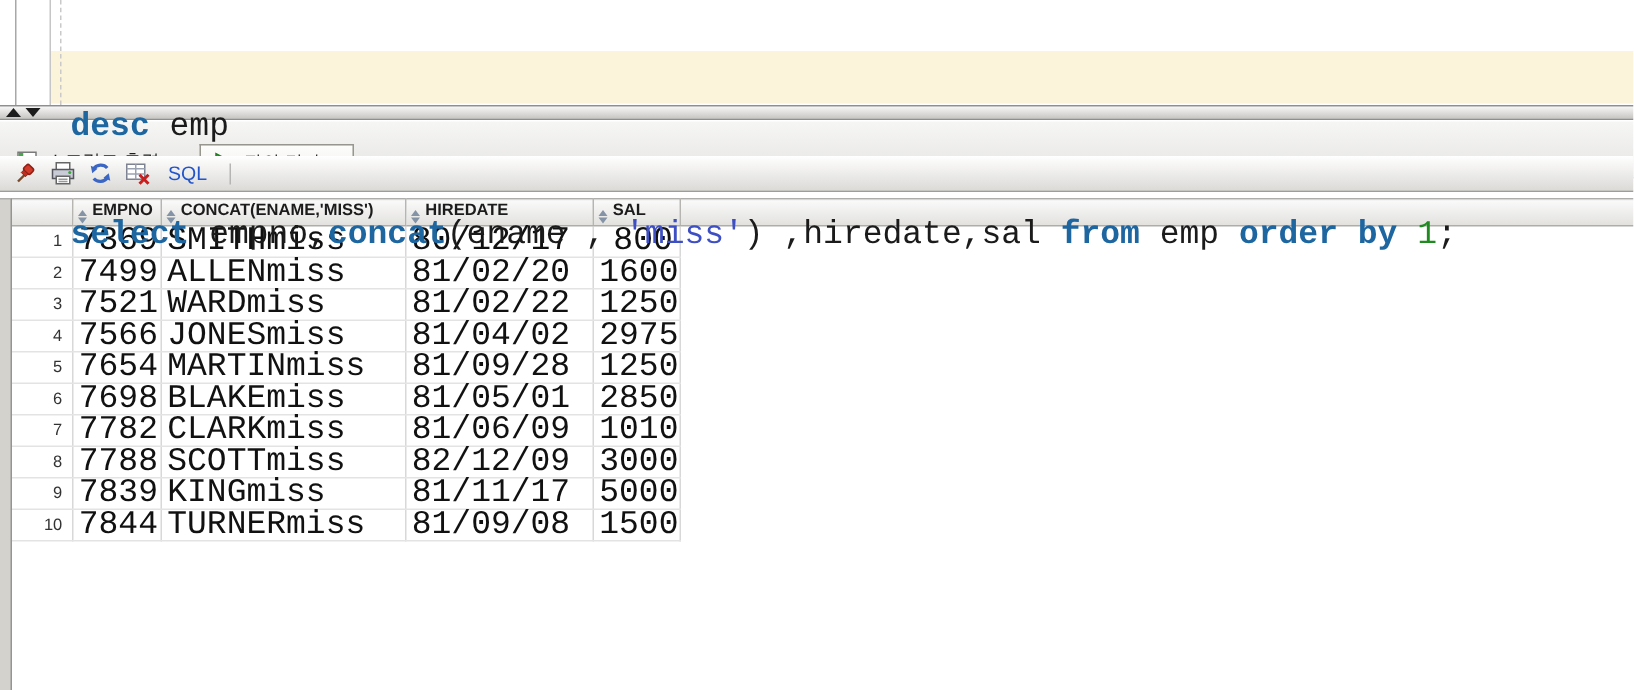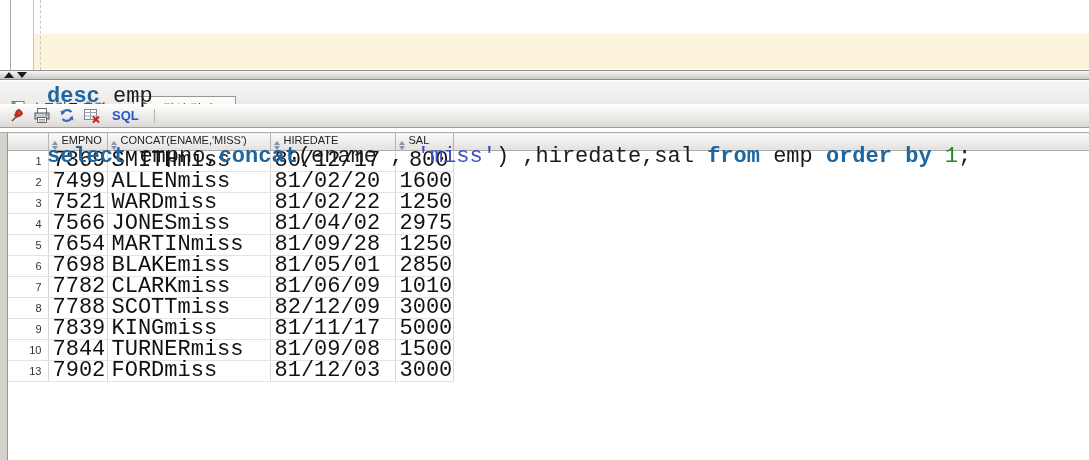--- a/index.html
+++ b/index.html
@@ -10,21 +10,21 @@
   
   .editor { position:absolute; top:0; left:0; right:0; height:70px; background:#fff; }
   .vline { position:absolute; top:0; bottom:0; width:1px; }
   .margin-line { left:10px; background:#A8A8A8; }
   .gutter-line { left:33px; background:#C6C6C6; }
   .indent-guide { position:absolute; left:40px; top:0; bottom:0; width:0;
                   border-left:1px dashed #C9C9C9; z-index:3; }
   .code-line { position:absolute; left:0; right:0; white-space:pre; z-index:2;
                font-family:"Liberation Mono","DejaVu Sans Mono",monospace; font-size:22px; }
   .code-line .code-text { display:block; margin-left:47px; }
-  .line1 { top:12px; height:34px; line-height:34px; }
+  .line1 { top:0; height:34px; line-height:34px; }
   .line2 { top:34px; height:35px; line-height:35px; }
   .line2 .hl { position:absolute; left:34px; right:0; top:0; bottom:0;
                background:#FBF4DB; z-index:-1; }
   .tok-kw { color:#1E66A0; font-weight:bold; }
   .tok-str { color:#3D4FC3; }
   .tok-num { color:#1F8A1F; }
   .tok-plain { color:#1B1B1B; }
 
   
   .splitter { position:absolute; top:70px; left:0; right:0; height:10px;
@@ -45,33 +45,33 @@
   .tab.active { background:linear-gradient(#FDFDFC,#EEEDEA);
                 border:1px solid #98978F; border-bottom:none;
                 height:23px; margin-bottom:-1px; margin-left:6px; }
   .tab .close { font-size:11px; font-weight:bold; color:#8894A6; margin-left:3px; line-height:1; }
   .tab svg { display:block; }
 
   
   .toolbar { position:absolute; top:104px; left:0; right:0; height:24px;
              background:linear-gradient(#FFFFFF,#DBDAD7);
              border-bottom:1px solid #9E9D9A;
-             display:flex; align-items:center; padding-left:6px;font-weight:bold; }
+             display:flex; align-items:center; padding-left:6px; }
   .tbtn { width:22px; height:20px; display:flex; align-items:center; justify-content:center; margin-right:3px; }
   .sql-label { color:#2255CC; font-size:13px; margin:0 8px 0 6px; }
   .tsep { width:1px; height:14px; background:#B5B5B4; margin:0 7px; }
   .status-text { font-size:12px; color:#1c1c1c; white-space:nowrap; }
 
   
   .grid { position:absolute; top:132px; left:0; right:0; bottom:0; background:#fff; }
   .left-strip { position:absolute; left:0; top:0; bottom:0; width:8px;
                 background:#D4D2CD; border-right:1px solid #949494; border-top:1px solid #ADADAB; }
   table.result { position:absolute; left:8px; top:0; border-collapse:collapse;
                  table-layout:fixed; width:1081px; }
-  th { height:18px; padding:0 3px; text-align:left; font-weight:normal; font-size:11px; color:#1c1c1c;
+  th { height:18px; padding:0 3px; text-align:left; font-weight:bold; font-size:11px; color:#1c1c1c;
        background:linear-gradient(#FAFAFA,#E2E1DE);
        border-top:1px solid #ADADAB; border-bottom:1px solid #ADADAB;
        border-right:1px solid #B6B5B2; white-space:nowrap; overflow:hidden; }
   th.filler { border-right:none; }
   .sort-icon { display:inline-flex; flex-direction:column; gap:1px; margin-right:4px; vertical-align:-1px; }
   .sort-icon i { display:block; width:0; height:0;
                  border-left:3px solid transparent; border-right:3px solid transparent; }
   .sort-icon i.u { border-bottom:4px solid #8593A6; }
   .sort-icon i.d { border-top:4px solid #8593A6; }
   td { height:20px; padding:0 4px; white-space:nowrap; overflow:visible;
@@ -284,25 +284,17 @@
             <td class="c-filler"></td>
           </tr>
           <tr>
             <td class="c-rownum">10</td>
             <td class="c-empno">7844</td>
             <td class="c-concat">TURNERmiss</td>
             <td class="c-hiredate">81/09/08</td>
             <td class="c-sal">1500</td>
             <td class="c-filler"></td>
           </tr>
-          <tr>
-            <td class="c-rownum">13</td>
-            <td class="c-empno">7902</td>
-            <td class="c-concat">FORDmiss</td>
-            <td class="c-hiredate">81/12/03</td>
-            <td class="c-sal">3000</td>
-            <td class="c-filler"></td>
-          </tr>
         </tbody>
     </table>
   </div>
 
 </div>
 
 </body></html>

